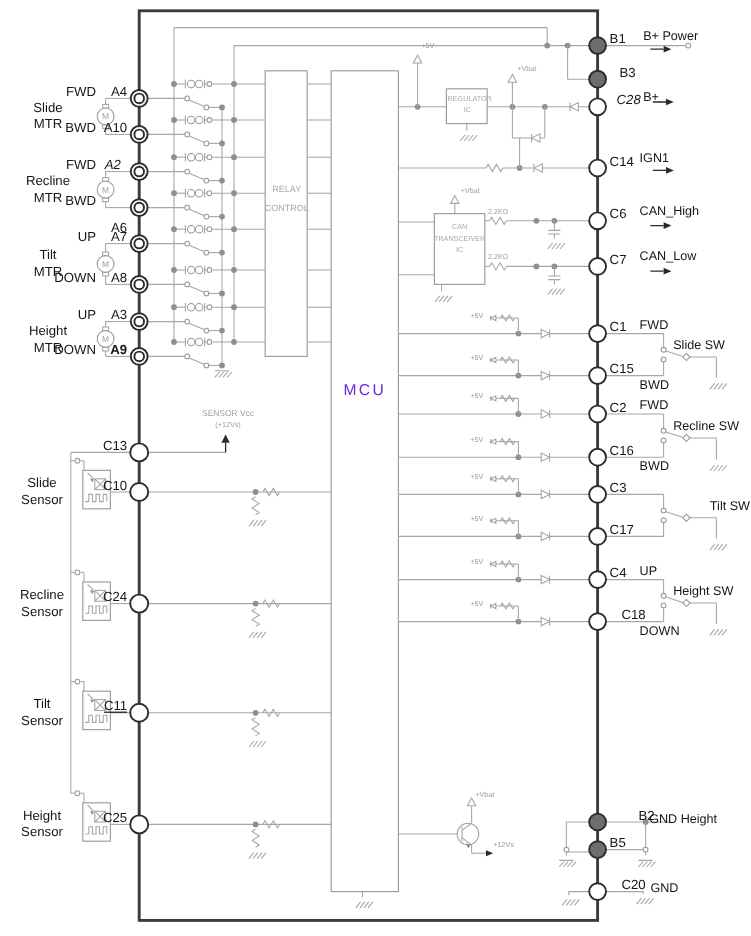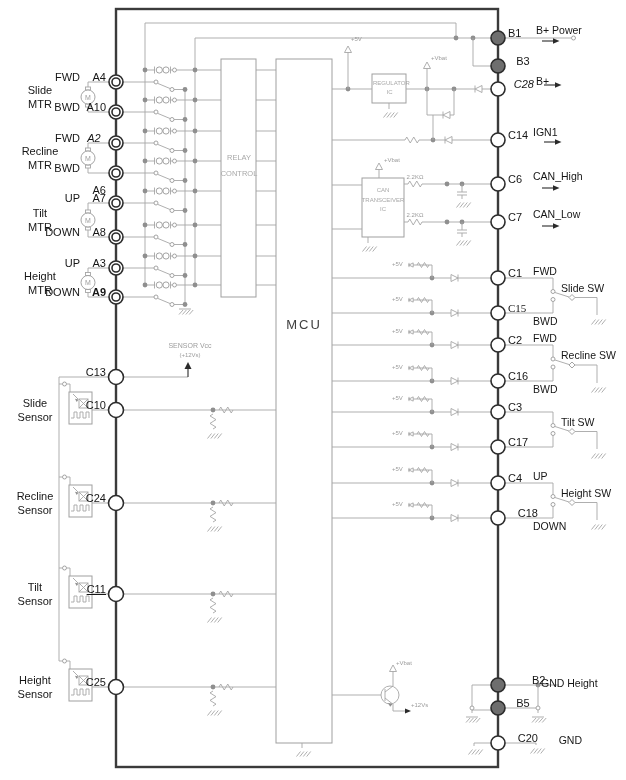--- a/index.html
+++ b/index.html
@@ -845,29 +845,29 @@
       <div class="lb" style="left: 82px; top: 492px; width: 24px; text-align: right;">C24</div>
       <div class="lb" style="left: 82px; top: 583px; width: 24px; text-align: right; text-decoration: underline;">C11</div>
       <div class="lb" style="left: 82px; top: 676px; width: 24px; text-align: right;">C25</div>
       <div class="lb" style="left: 508px; top: 27px; width: 30px; text-align: left;">B1</div>
       <div class="lb" style="left: 508px; top: 55px; width: 30px; text-align: center;">B3</div>
       <div class="lb" style="left: 504px; top: 78px; width: 30px; text-align: right; font-style: italic;">C28</div>
       <div class="lb" style="left: 508px; top: 129px; width: 30px; text-align: left;">C14</div>
       <div class="lb" style="left: 508px; top: 173px; width: 30px; text-align: left;">C6</div>
       <div class="lb" style="left: 508px; top: 211px; width: 30px; text-align: left;">C7</div>
       <div class="lb" style="left: 508px; top: 267px; width: 30px; text-align: left;">C1</div>
-      <div class="lb" style="left: 508px; top: 302px; width: 30px; text-align: left; font-family: Liberation Serif, serif;">C15</div>
+      <div class="lb" style="left: 508px; top: 302px; width: 30px; text-align: left;">C15</div>
       <div class="lb" style="left: 508px; top: 334px; width: 30px; text-align: left;">C2</div>
       <div class="lb" style="left: 508px; top: 370px; width: 30px; text-align: left;">C16</div>
       <div class="lb" style="left: 508px; top: 401px; width: 30px; text-align: left;">C3</div>
       <div class="lb" style="left: 508px; top: 436px; width: 30px; text-align: left;">C17</div>
       <div class="lb" style="left: 508px; top: 472px; width: 30px; text-align: left;">C4</div>
       <div class="lb" style="left: 508px; top: 507px; width: 30px; text-align: right;">C18</div>
       <div class="lb" style="left: 532px; top: 674px; width: 30px; text-align: left;">B2</div>
-      <div class="lb" style="left: 508px; top: 697px; width: 30px; text-align: center;">B5</div>
+      <div class="lb" style="left: 508px; top: 697px; width: 30px; text-align: left;">B5</div>
       <div class="lb" style="left: 508px; top: 732px; width: 30px; text-align: right;">C20</div>
       <div class="lb" style="left: 8px; top: 84px; width: 64px; text-align: center;">Slide</div>
       <div class="lb" style="left: 8px; top: 98px; width: 64px; text-align: center;">MTR</div>
       <div class="lb" style="left: 38px; top: 71px; width: 42px; text-align: right;">FWD</div>
       <div class="lb" style="left: 38px; top: 101px; width: 42px; text-align: right;">BWD</div>
       <div class="lb" style="left: 8px; top: 145px; width: 64px; text-align: center;">Recline</div>
       <div class="lb" style="left: 8px; top: 159px; width: 64px; text-align: center;">MTR</div>
       <div class="lb" style="left: 38px; top: 132px; width: 42px; text-align: right;">FWD</div>
       <div class="lb" style="left: 38px; top: 162px; width: 42px; text-align: right;">BWD</div>
       <div class="lb" style="left: 8px; top: 207px; width: 64px; text-align: center;">Tilt</div>
@@ -882,37 +882,37 @@
       <div class="lb" style="left: 6px; top: 411px; width: 58px; text-align: center;">Sensor</div>
       <div class="lb" style="left: 6px; top: 490px; width: 58px; text-align: center;">Recline</div>
       <div class="lb" style="left: 6px; top: 504px; width: 58px; text-align: center;">Sensor</div>
       <div class="lb" style="left: 6px; top: 581px; width: 58px; text-align: center;">Tilt</div>
       <div class="lb" style="left: 6px; top: 595px; width: 58px; text-align: center;">Sensor</div>
       <div class="lb" style="left: 6px; top: 674px; width: 58px; text-align: center;">Height</div>
       <div class="lb" style="left: 6px; top: 688px; width: 58px; text-align: center;">Sensor</div>
       <div class="lb" style="left: 157px; top: 342px; width: 66px; text-align: center; font-size: 7px; color: rgb(156, 156, 156);">SENSOR Vcc</div>
       <div class="lb" style="left: 157px; top: 352px; width: 66px; text-align: center; font-size: 6px; color: rgb(156, 156, 156);">(+12Vs)</div>
       <div class="lb" style="left: 219px; top: 150px; width: 40px; text-align: center; font-size: 7.5px; color: rgb(168, 168, 168); line-height: 16px; white-space: normal;">RELAY CONTROL</div>
-      <div class="lb" style="left: 277px; top: 318px; width: 54px; text-align: center; font-size: 13px; color: #404040; letter-spacing: 2px;">MCU</div>
+      <div class="lb" style="left: 277px; top: 318px; width: 54px; text-align: center; font-size: 13px; color: #6d28d9; letter-spacing: 2px;">MCU</div>
       <div class="lb" style="left: 373px; top: 79px; width: 33px; text-align: center; font-size: 6px; color: rgb(168, 168, 168); line-height: 9px; white-space: normal;">REGULATOR IC</div>
       <div class="lb" style="left: 361px; top: 186px; width: 44px; text-align: center; font-size: 6px; color: rgb(168, 168, 168); line-height: 9.5px; white-space: normal;">CAN TRANSCEIVER IC</div>
       <div class="lb" style="left: 536px; top: 25px; width: 60px; text-align: left; font-size: 10.5px;">B+ Power</div>
       <div class="lb" style="left: 536px; top: 76px; width: 40px; text-align: left; font-size: 10.5px;">B+</div>
       <div class="lb" style="left: 533px; top: 127px; width: 40px; text-align: left; font-size: 10.5px;">IGN1</div>
       <div class="lb" style="left: 533px; top: 171px; width: 62px; text-align: left; font-size: 10.5px;">CAN_High</div>
       <div class="lb" style="left: 533px; top: 209px; width: 62px; text-align: left; font-size: 10.5px;">CAN_Low</div>
       <div class="lb" style="left: 541px; top: 678px; width: 64px; text-align: left; font-size: 10.5px;">GND Height</div>
-      <div class="lb" style="left: 542px; top: 735px; width: 40px; text-align: right; font-size: 10.5px;">GND</div>
+      <div class="lb" style="left: 542px; top: 735px; width: 40px; text-align: left; font-size: 10.5px;">GND</div>
       <div class="lb" style="left: 561px; top: 282.5px; width: 64px; text-align: left; font-size: 10.5px;">Slide SW</div>
       <div class="lb" style="left: 533px; top: 266px; width: 44px; text-align: left; font-size: 10.5px;">FWD</div>
       <div class="lb" style="left: 533px; top: 316px; width: 44px; text-align: left; font-size: 10.5px;">BWD</div>
       <div class="lb" style="left: 561px; top: 350px; width: 64px; text-align: left; font-size: 10.5px;">Recline SW</div>
       <div class="lb" style="left: 533px; top: 333px; width: 44px; text-align: left; font-size: 10.5px;">FWD</div>
       <div class="lb" style="left: 533px; top: 384px; width: 44px; text-align: left; font-size: 10.5px;">BWD</div>
-      <div class="lb" style="left: 561px; top: 416.5px; width: 64px; text-align: left; font-size: 10.5px;">Tilt SW</div>
+      <div class="lb" style="left: 561px; top: 416.5px; width: 64px; text-align: right; font-size: 10.5px;">Tilt SW</div>
       <div class="lb" style="left: 561px; top: 487.5px; width: 64px; text-align: left; font-size: 10.5px;">Height SW</div>
       <div class="lb" style="left: 533px; top: 471px; width: 44px; text-align: left; font-size: 10.5px;">UP</div>
       <div class="lb" style="left: 533px; top: 521px; width: 44px; text-align: left; font-size: 10.5px;">DOWN</div>
       <div class="lb" style="left: 351px; top: 36px; width: 20px; text-align: left; font-size: 6px; color: rgb(156, 156, 156);">+5V</div>
       <div class="lb" style="left: 431px; top: 55px; width: 26px; text-align: left; font-size: 6px; color: rgb(156, 156, 156);">+Vbat</div>
       <div class="lb" style="left: 384px; top: 157px; width: 26px; text-align: left; font-size: 6px; color: rgb(156, 156, 156);">+Vbat</div>
       <div class="lb" style="left: 396px; top: 660px; width: 26px; text-align: left; font-size: 6px; color: rgb(156, 156, 156);">+Vbat</div>
       <div class="lb" style="left: 411px; top: 702px; width: 26px; text-align: left; font-size: 6px; color: rgb(156, 156, 156);">+12Vs</div>
       <div class="lb" style="left: 392px; top: 261px; width: 20px; text-align: left; font-size: 6px; color: rgb(156, 156, 156);">+5V</div>
       <div class="lb" style="left: 392px; top: 296px; width: 20px; text-align: left; font-size: 6px; color: rgb(156, 156, 156);">+5V</div>

